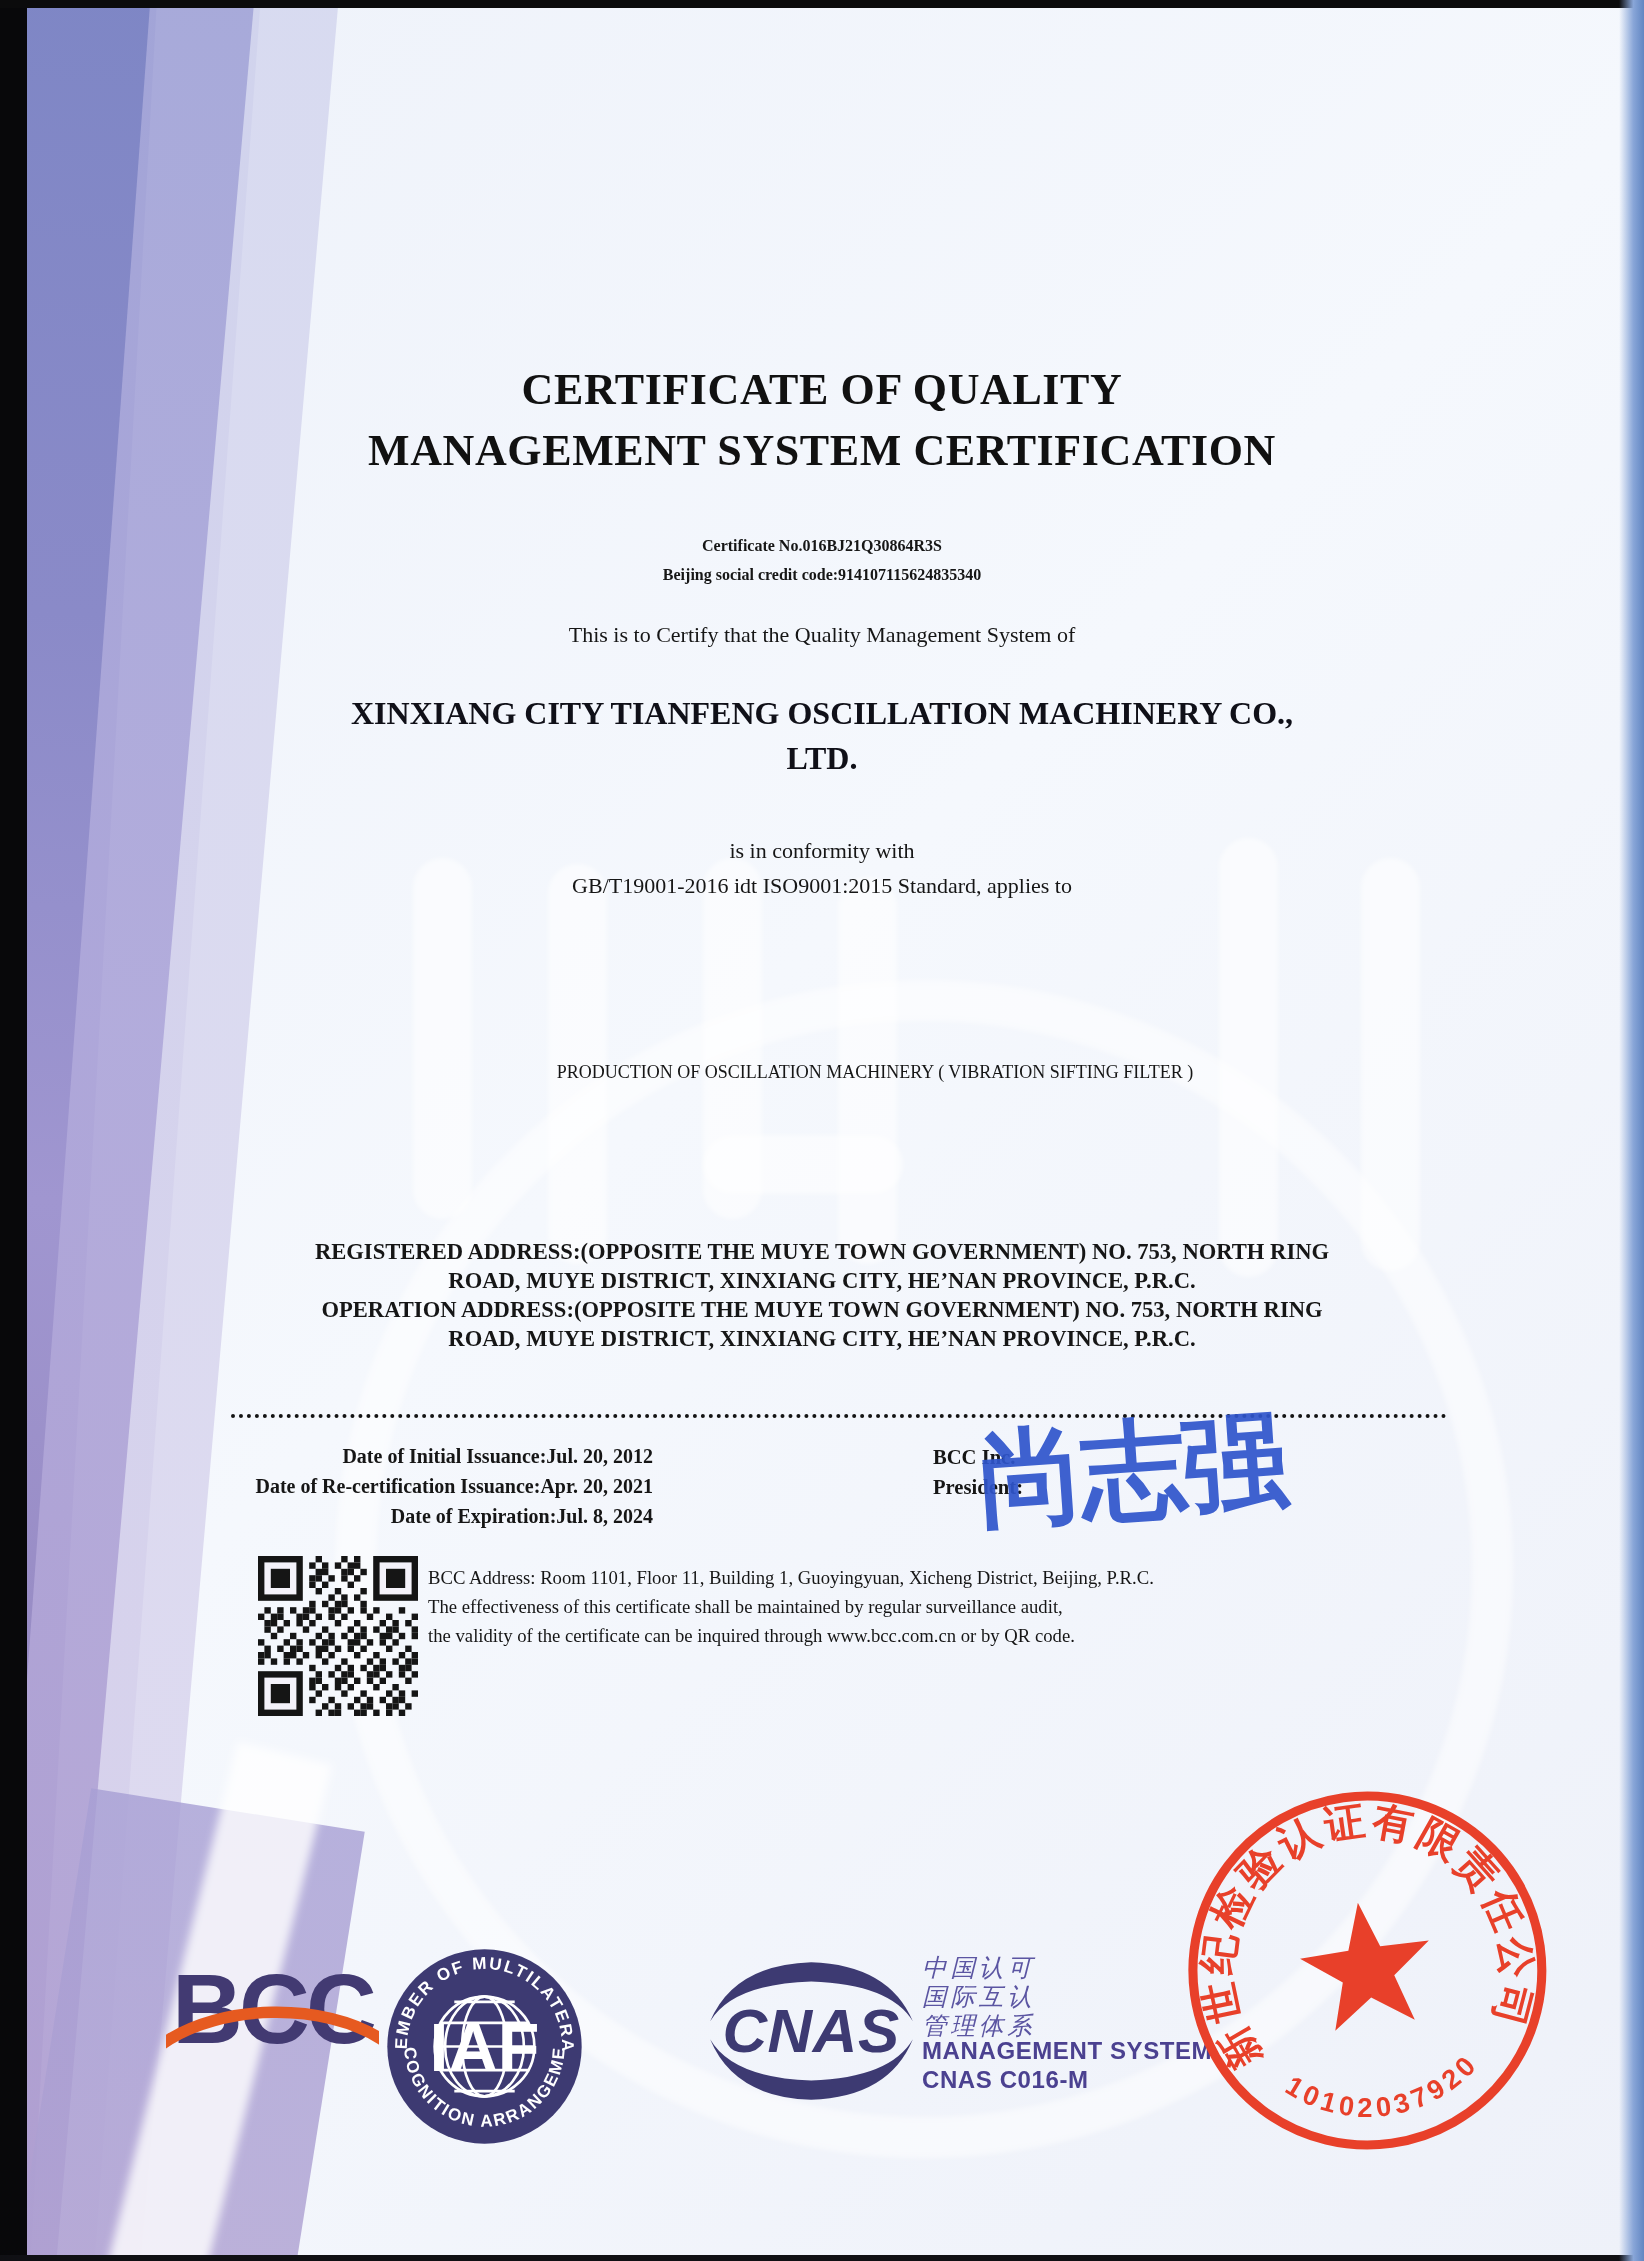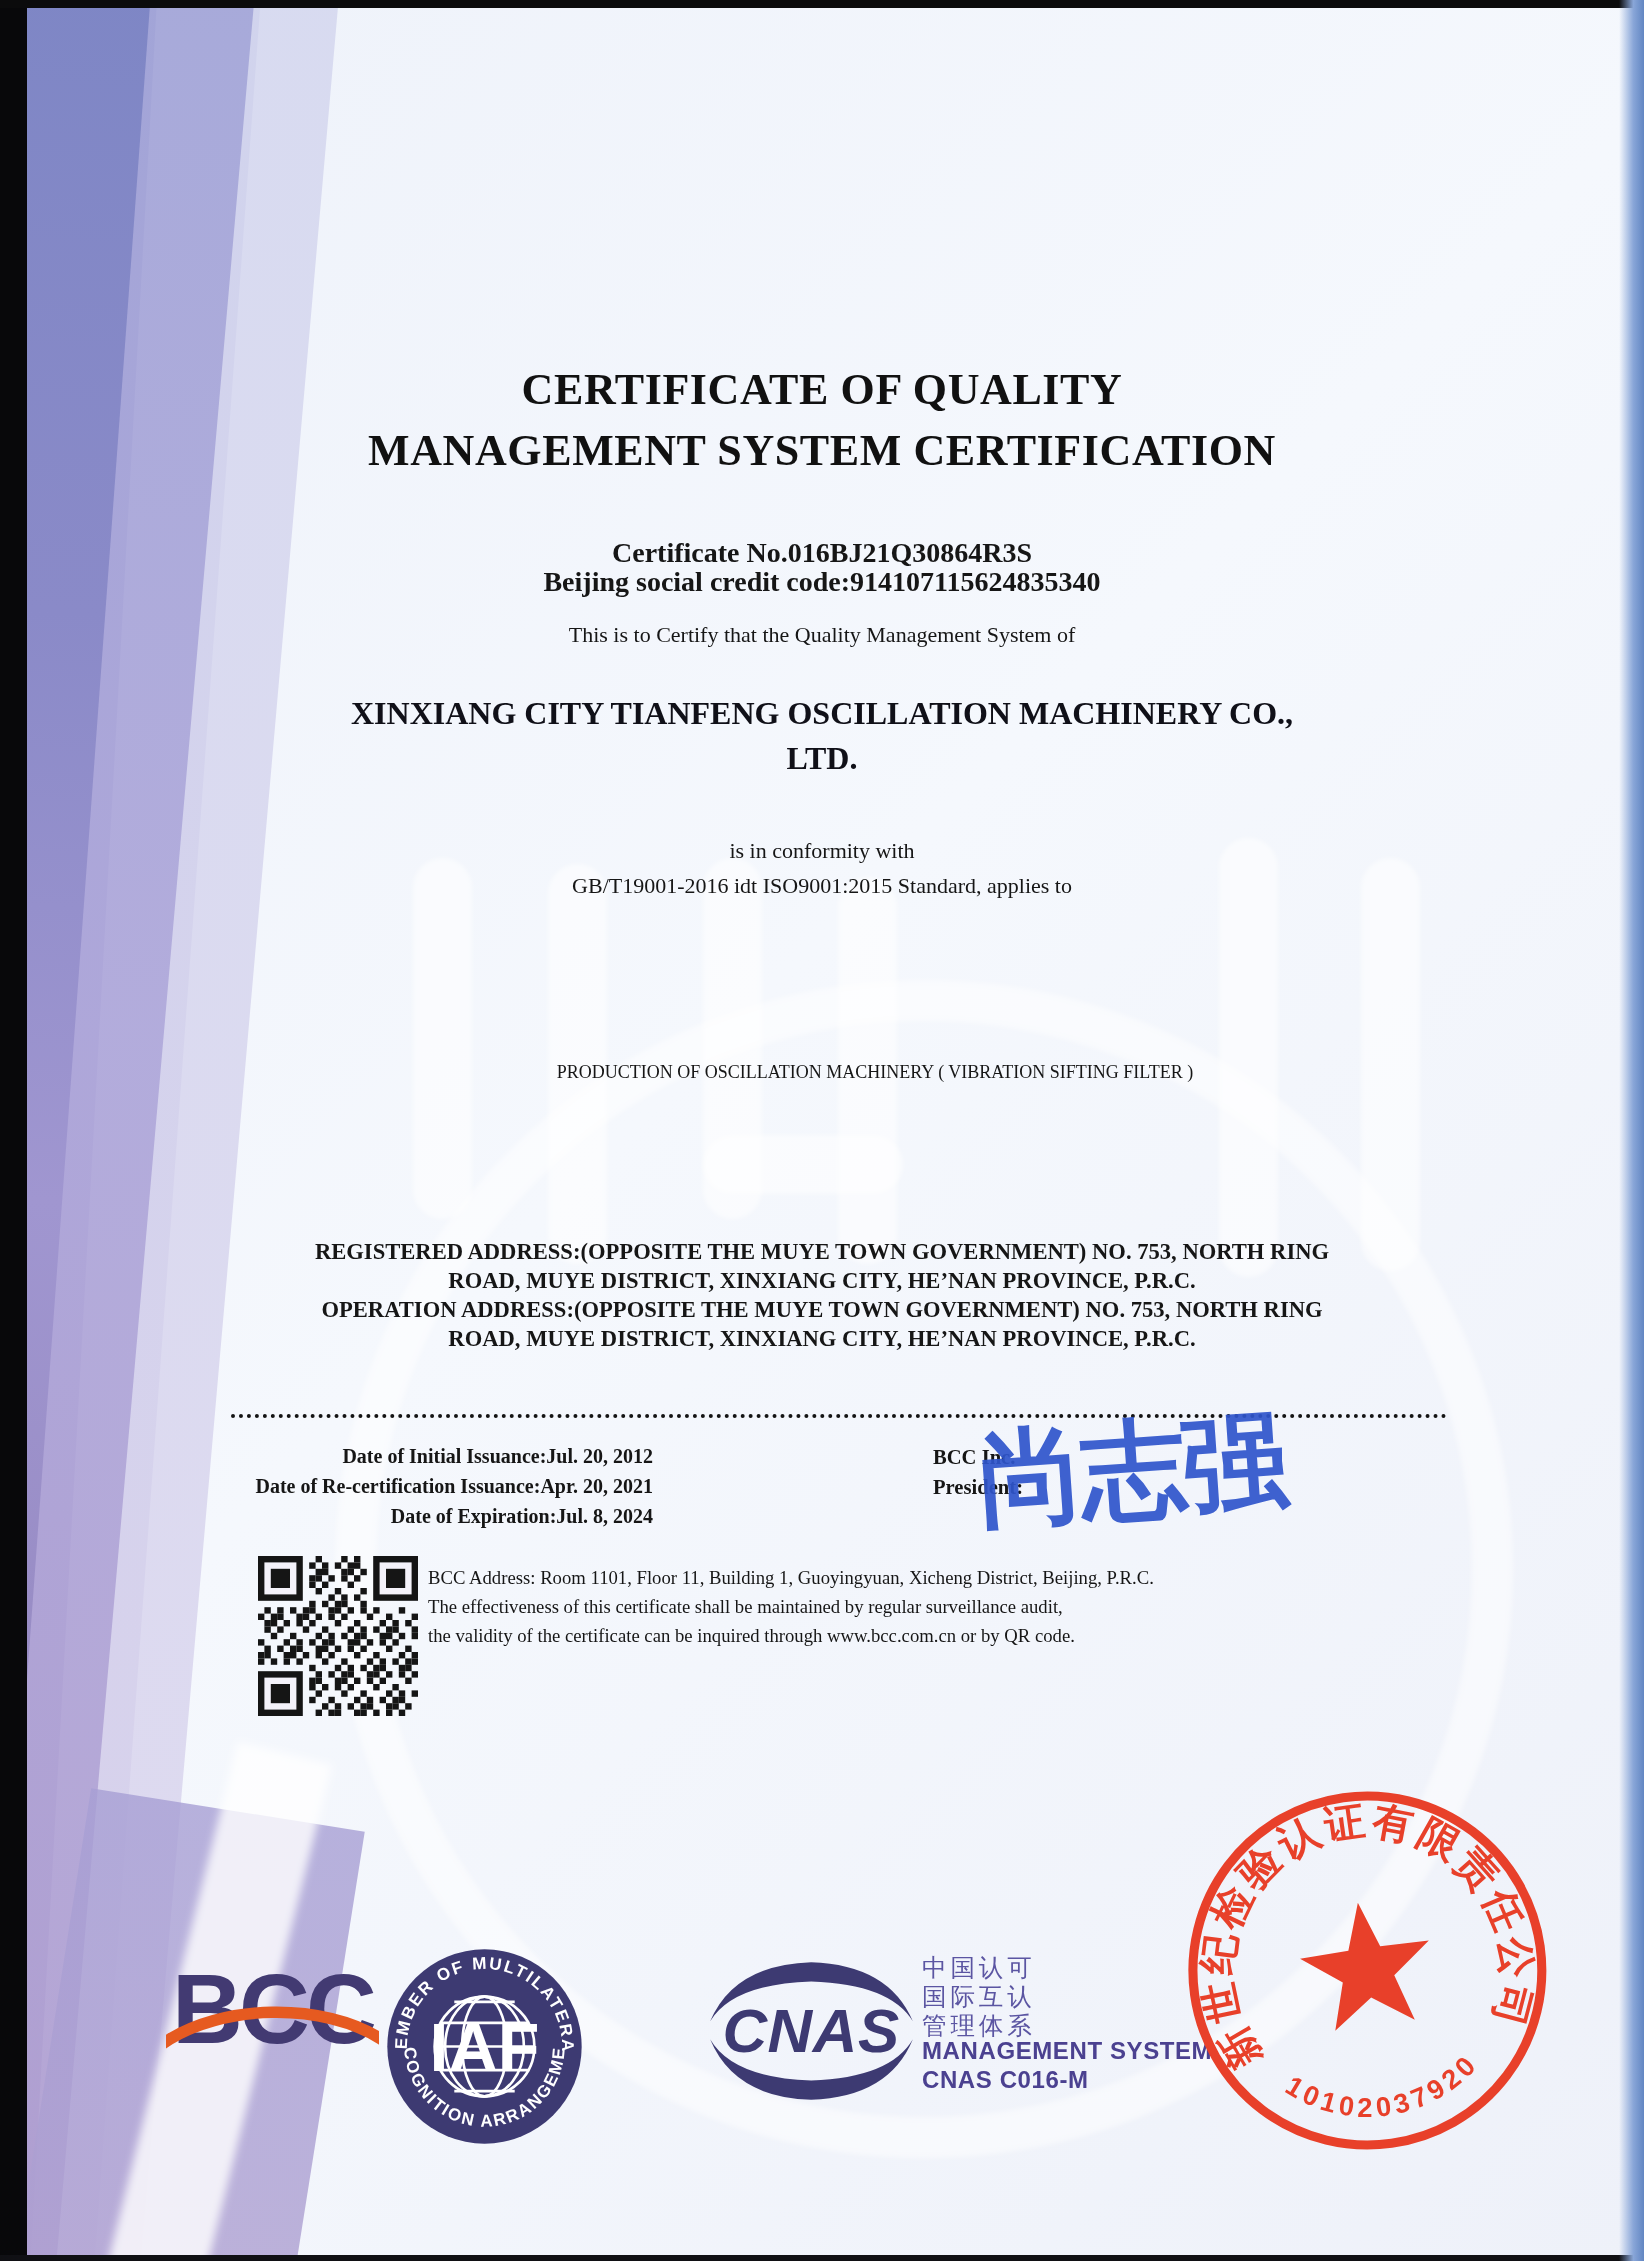--- a/index.html
+++ b/index.html
@@ -31,35 +31,35 @@
 
   
   .wm{background:rgba(255,255,255,.55);filter:blur(1.9px);}
   .wm-bar{width:59px;height:361px;border-radius:30px;}
   .wm-h{height:59px;border-radius:30px;}
   .wm-ring{left:335px;top:980px;width:1096px;height:1096px;border-radius:50%;
       border:41px solid rgba(255,255,255,.5);background:none;filter:blur(2.6px);}
 
   
   .title{top:359px;font-size:44px;font-weight:bold;line-height:61px;letter-spacing:0.6px;color:#111;}
-  .b34{font-size:28px;font-weight:bold;}
+  .b34{font-size:16px;font-weight:bold;}
   .r34{font-size:22px;}
   .company{font-size:32px;font-weight:bold;letter-spacing:0px;color:#101018;}
   .scope{font-size:18px;font-weight:normal;}
   .addr{font-size:22.6px;font-weight:bold;line-height:29px;text-align:center;}
   .dotline{left:231px;top:1414px;width:1216px;border-top:4.5px dotted #141414;height:0;}
   .dates{right:992px;top:1441px;text-align:right;font-size:20px;font-weight:bold;line-height:30px;white-space:nowrap;}
   .issuer{left:933px;top:1442px;font-size:20.6px;font-weight:bold;line-height:30px;}
   .sig{left:978px;top:1400px;font-size:106px;color:#2f55cc;font-weight:bold;
        transform:rotate(-4deg);font-family:"DejaVu Sans",sans-serif;letter-spacing:-3.9px;opacity:.92;}
   .fine{left:428px;top:1563px;font-size:18.7px;line-height:29px;white-space:nowrap;}
 
   
   .cnas-cn{left:922px;top:1953px;font-size:24.5px;line-height:29px;color:#5b55a2;
-       font-family:"DejaVu Sans",sans-serif;letter-spacing:3.9px;}
+       font-family:"DejaVu Sans",sans-serif;letter-spacing:3.9px;font-style:italic;}
   .cnas-en{left:922px;font-family:"Liberation Sans",sans-serif;font-weight:bold;
        font-size:24px;color:#4b4190;letter-spacing:0.6px;white-space:nowrap;}
   svg text{font-family:"Liberation Sans",sans-serif;}
 </style>
 </head>
 <body>
 
 <div class="abs band band1"></div>
 <div class="abs band band2"></div>
 <div class="abs band band3"></div>

